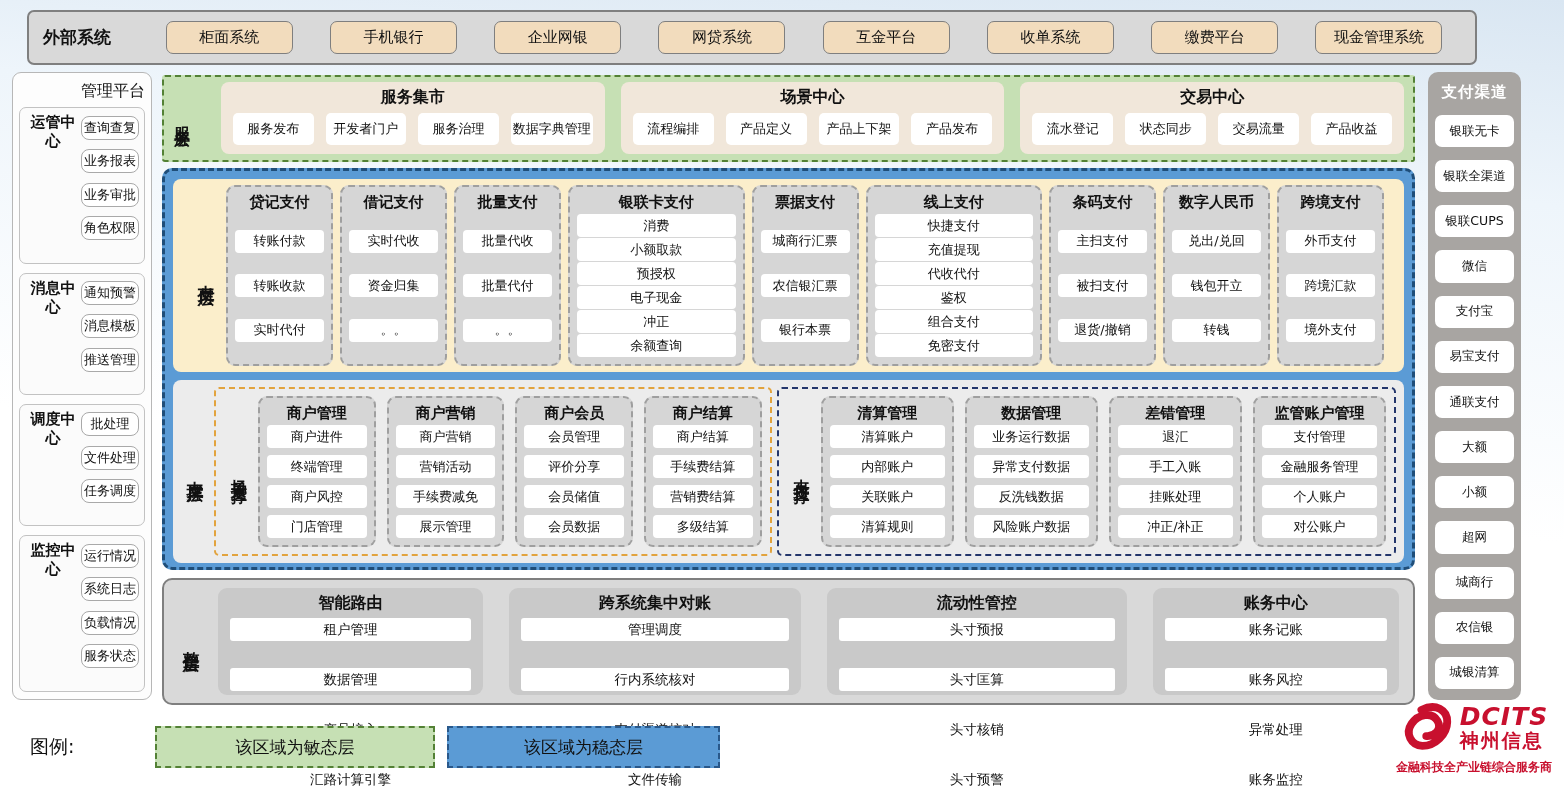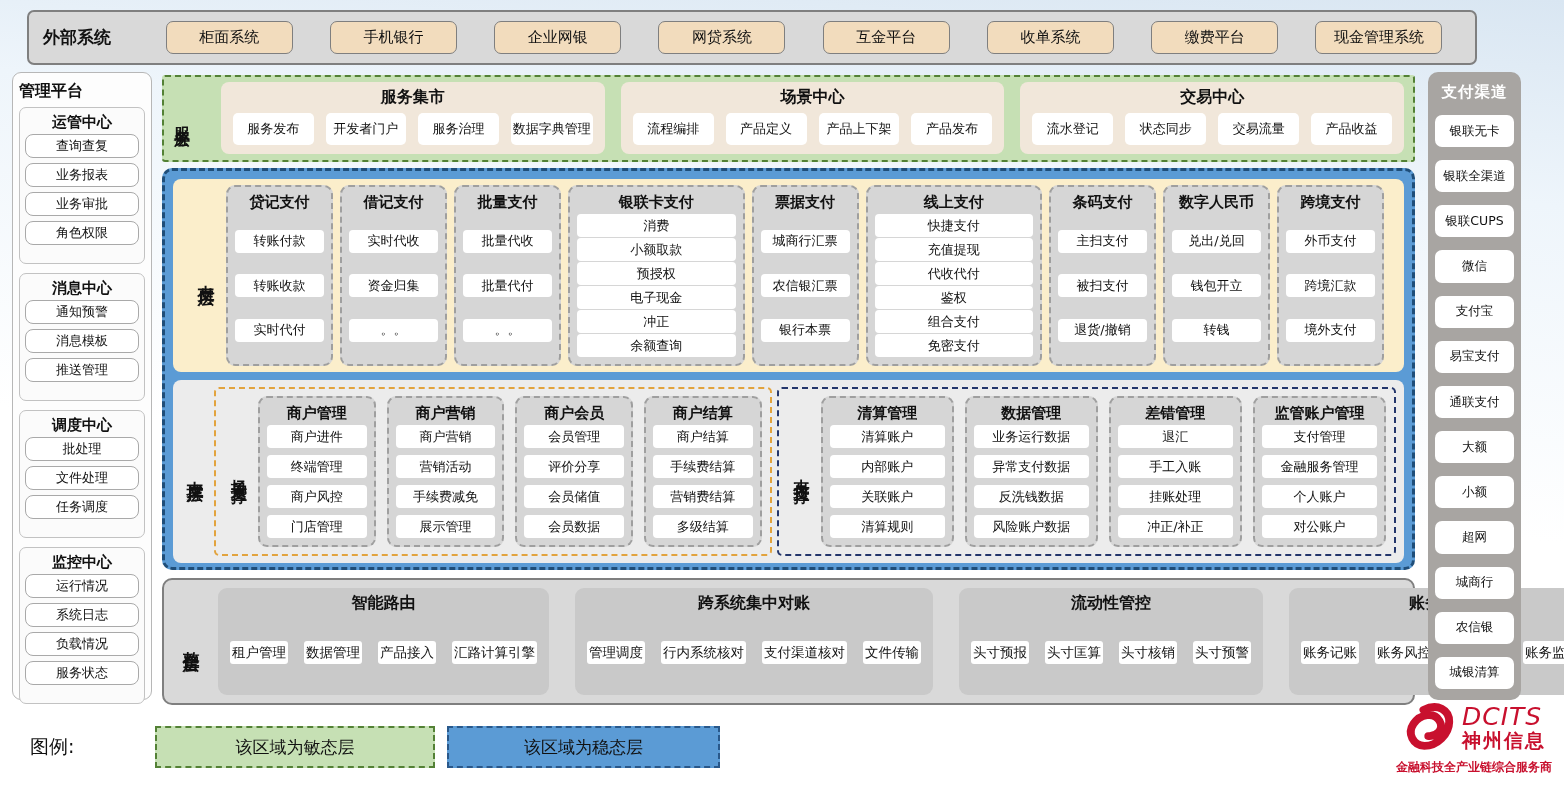--- a/index.html
+++ b/index.html
@@ -13,24 +13,24 @@
     background:#d9d9d9;border:2px solid #7f7f7f;border-radius:7px;
     display:flex;align-items:center;padding:15px 14px;}
   .ext-label{width:104px;font-weight:bold;font-size:17px;}
   .ext-items{flex:1;display:flex;justify-content:space-around;align-items:center;}
   .tan-btn{width:127px;height:33px;background:#f2dcbd;border:1.5px solid #7f7f7f;border-radius:7px;
     display:flex;align-items:center;justify-content:center;font-size:15px;}
 
   
   .mgmt{position:absolute;left:12px;top:72px;width:140px;height:628px;background:#fdfdfd;
     border:1.5px solid #b7b7b7;border-radius:9px;display:flex;flex-direction:column;padding:5px 6px 7px;}
-  .mgmt-title{font-weight:bold;font-size:16px;text-align:left;padding:3px 0 5px;}
+  .mgmt-title{font-weight:normal;font-size:16px;text-align:right;padding:3px 0 5px;}
   .mgmt-cards{flex:1;display:flex;flex-direction:column;gap:9px;}
   .mgmt-cards .card{border:1.5px solid #c2c2c2;border-radius:7px;background:#fbfbfb;
-    padding:3px 5px 18px;display:flex;flex-direction:column;}
+    padding:3px 5px 18px;display:flex;flex-direction:row;}
   .mgmt-cards .card-title{font-weight:bold;font-size:15px;text-align:center;padding:2px 0 2px;}
   .mgmt-cards .card-body{flex:1;display:flex;flex-direction:column;justify-content:space-evenly;gap:5px;}
   .mgmt-cards .white-btn{border:1.5px solid #a9a9a9;border-radius:8px;}
   .white-btn{background:#ffffff;display:flex;align-items:center;justify-content:center;
     font-size:13px;min-height:23px;padding:2px 2px;border-radius:4px;white-space:nowrap;}
 
   
   .main{position:absolute;left:162px;top:72px;width:1253px;height:633px;}
 
   .vlabel{writing-mode:vertical-lr;text-orientation:upright;font-weight:bold;
@@ -77,21 +77,21 @@
   .integ{position:absolute;left:0;top:506px;width:1253px;height:127px;background:#d9d9d9;
     border:2px solid #7f7f7f;border-radius:10px;display:flex;padding:8px 14px;gap:14px;}
   .integ-label{font-size:17px;width:26px;}
   .integ-cards{flex:1;display:flex;gap:26px;}
   .integ-cards .card{background:#c9c9c9;border-radius:9px;padding:2px 12px 8px;display:flex;flex-direction:column;}
   .integ-cards .card:nth-of-type(1){flex:1.05;}
   .integ-cards .card:nth-of-type(2){flex:1.17;}
   .integ-cards .card:nth-of-type(3){flex:1.2;}
   .integ-cards .card:nth-of-type(4){flex:0.97;}
   .integ-cards .card-title{font-weight:bold;font-size:16px;text-align:center;padding:3px 0 4px;}
-  .integ-cards .card-body{flex:1;display:grid;grid-template-columns:1fr 1fr 1fr 1fr;gap:9px 16px;align-content:space-evenly;}
+  .integ-cards .card-body{flex:1;display:grid;grid-template-columns:1fr;gap:27px 16px;align-content:space-evenly;}
   .integ-cards .white-btn{border-radius:3px;font-size:13.5px;}
 
   
   .channels{position:absolute;left:1428px;top:72px;width:93px;height:628px;background:#a8a5a2;
     border-radius:10px;display:flex;flex-direction:column;padding:10px 7px 11px;}
   .channels-title{color:#ffffff;font-weight:bold;font-size:15.5px;text-align:center;letter-spacing:1px;}
   .channels-list{flex:1;display:flex;flex-direction:column;gap:13px;margin-top:12px;}
   .channel-btn{background:#ffffff;border-radius:7px;flex:1;display:flex;align-items:center;
     justify-content:center;font-size:12.5px;white-space:nowrap;}
 
@@ -100,21 +100,21 @@
   .legend-label{font-size:19px;width:62px;}
   .legend-box{height:42px;display:flex;align-items:center;justify-content:center;font-size:17px;}
   .legend-agile{width:280px;margin-left:63px;background:#c6e0b4;border:2.5px dashed #538135;}
   .legend-stable{width:273px;margin-left:12px;background:#5b9bd5;border:2.5px dashed #29588a;}
 
   
   .logo{position:absolute;left:1388px;top:700px;width:172px;text-align:center;}
   .logo-row{display:flex;align-items:center;justify-content:center;gap:4px;}
   .logo-swirl{width:56px;height:56px;}
   .logo-text{text-align:left;}
-  .logo-brand{color:#c8102e;font-weight:normal;font-style:italic;font-size:25px;line-height:1;letter-spacing:1px;}
+  .logo-brand{color:#c8102e;font-weight:bold;font-style:italic;font-size:25px;line-height:1;letter-spacing:1px;}
   .logo-company{color:#c8102e;font-weight:bold;font-size:19px;line-height:1.2;letter-spacing:2px;}
   .logo-tagline{color:#c8102e;font-weight:bold;font-size:12px;margin-top:3px;white-space:nowrap;}
 </style>
 </head>
 <body>
 
 <div class="page">
 
   <div class="ext-bar">
     <div class="ext-label">外部系统</div>

